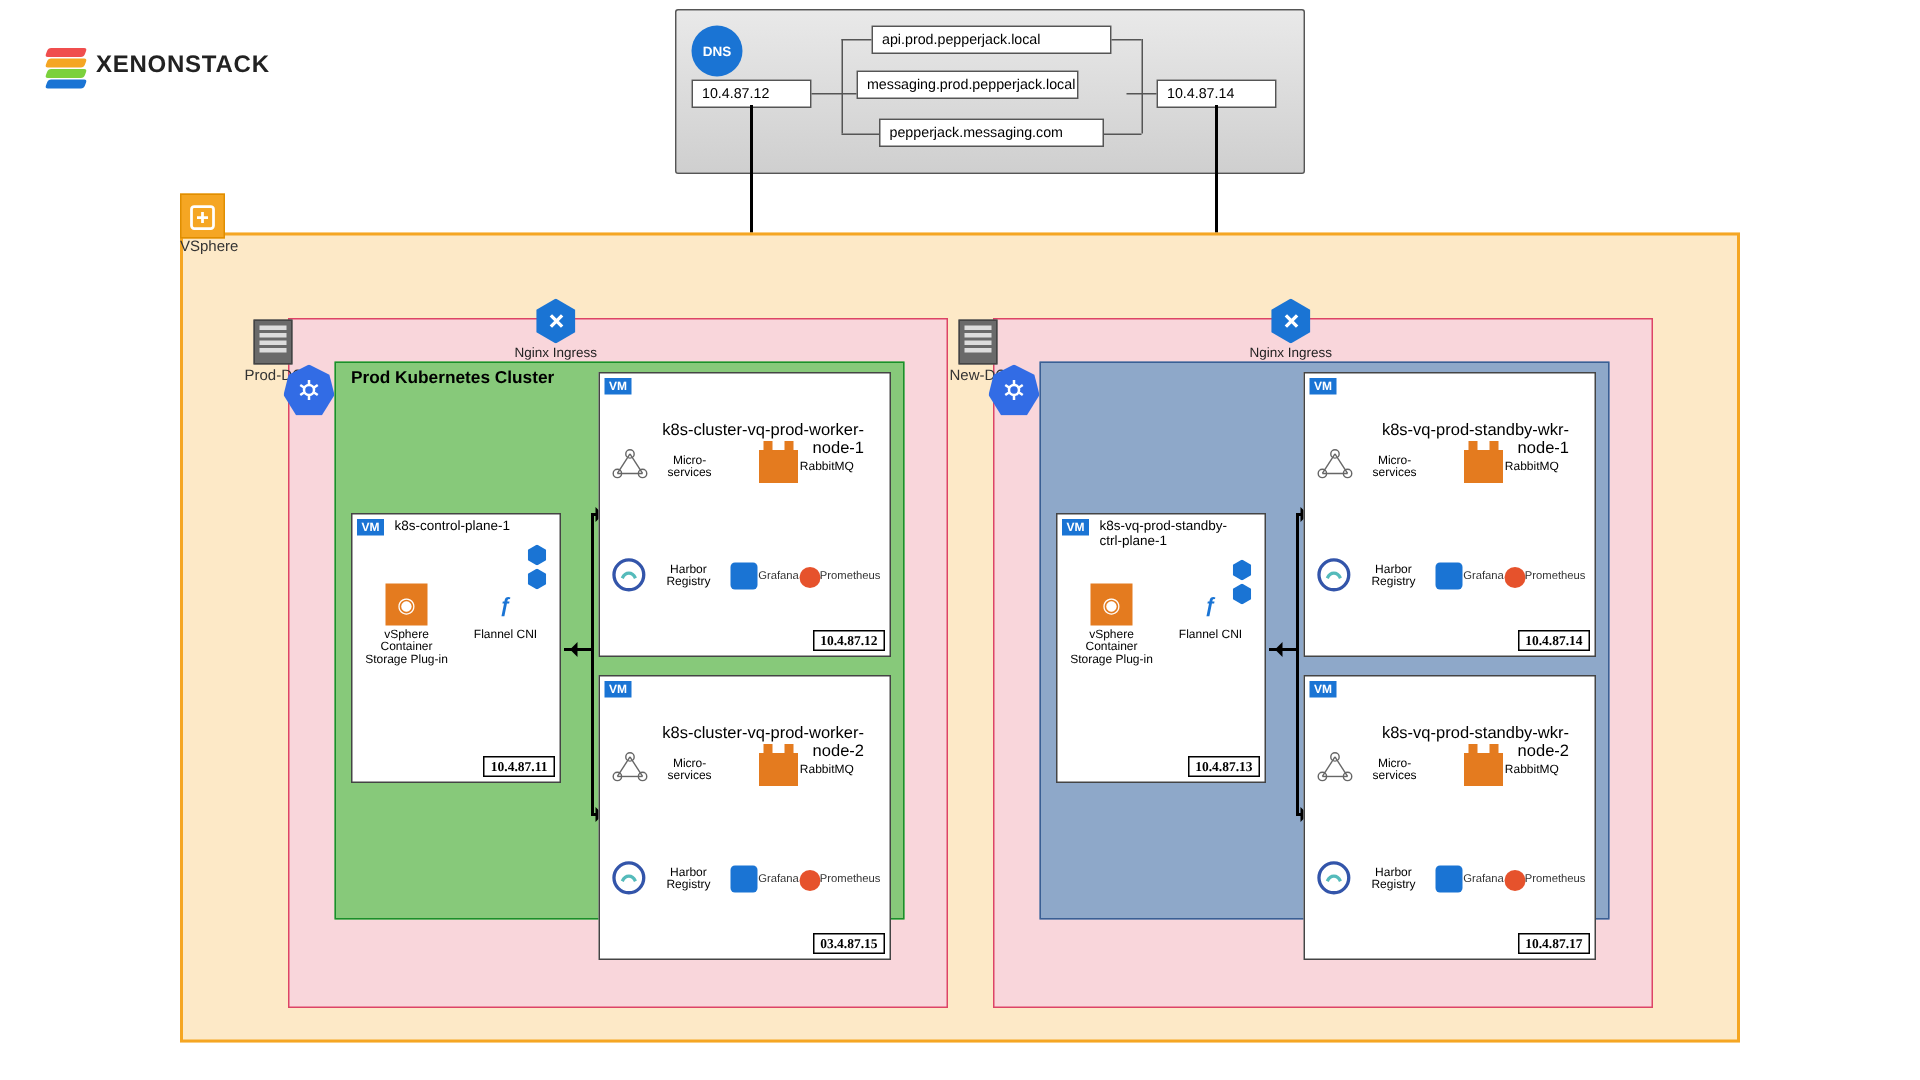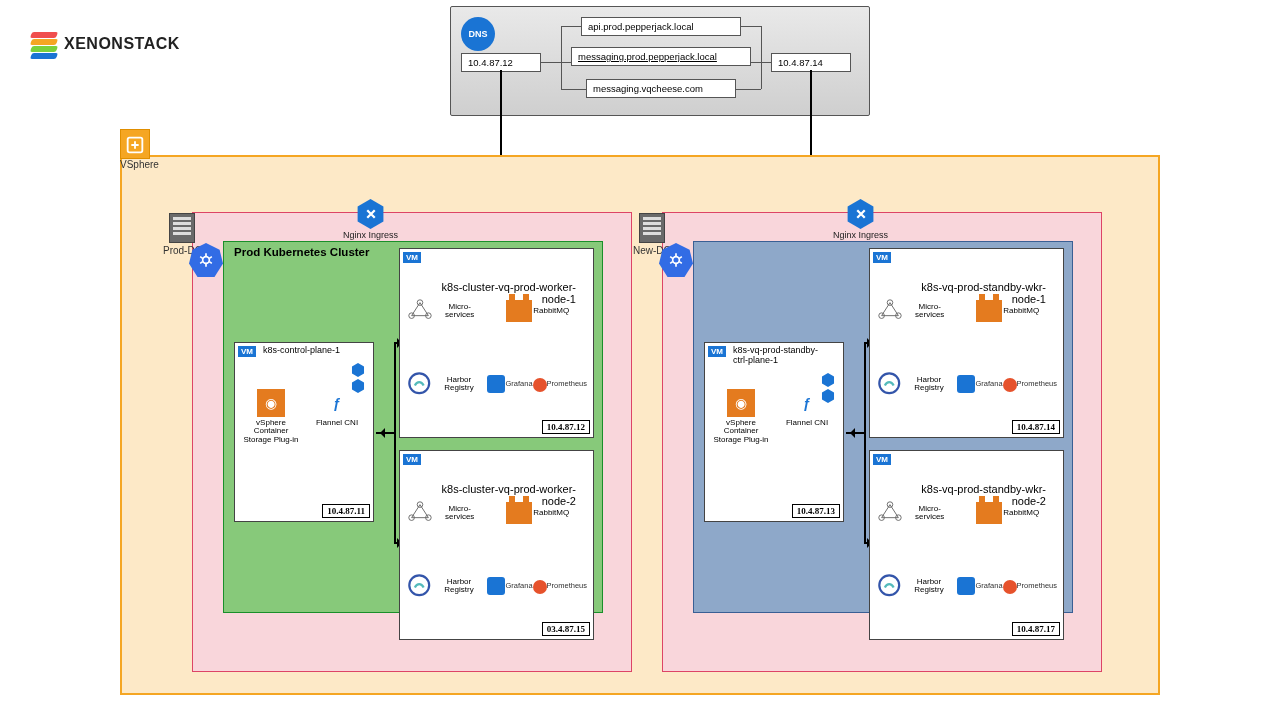--- a/index.html
+++ b/index.html
@@ -81,22 +81,22 @@
     <span style="top:16px;background:#7bd13c;"></span>
     <span style="top:23px;background:#1a74d4;"></span>
   </div>
   <div class="brand-text">XENONSTACK</div>
 </div>
 
 <div class="dns-box">
   <div class="dns-icon">DNS</div>
   <div class="dns-cell" style="top:46px;left:10px;width:80px;">10.4.87.12</div>
   <div class="dns-cell" style="top:10px;left:130px;width:160px;">api.prod.pepperjack.local</div>
-  <div class="dns-cell" style="top:40px;left:120px;width:180px;text-decoration:underline;">messaging.prod.pepperjack.local</div>
-  <div class="dns-cell" style="top:72px;left:135px;width:150px;">messaging.vqcheese.com</div>
+  <div class="dns-cell" style="top:40px;left:120px;width:148px;">messaging.prod.pepperjack.local</div>
+  <div class="dns-cell" style="top:72px;left:135px;width:150px;">pepperjack.messaging.com</div>
   <div class="dns-cell" style="top:46px;left:320px;width:80px;">10.4.87.14</div>
 
   <div class="thin" style="top:55px;left:90px;width:30px;"></div>
   <div class="thin" style="top:55px;left:300px;width:20px;"></div>
   <div class="thin" style="top:19px;left:290px;width:20px;"></div>
   <div class="thinv" style="top:19px;left:310px;height:63px;"></div>
   <div class="thin" style="top:82px;left:285px;width:25px;"></div>
   <div class="thin" style="top:19px;left:110px;width:20px;"></div>
   <div class="thinv" style="top:19px;left:110px;height:63px;"></div>
   <div class="thin" style="top:82px;left:110px;width:25px;"></div>

